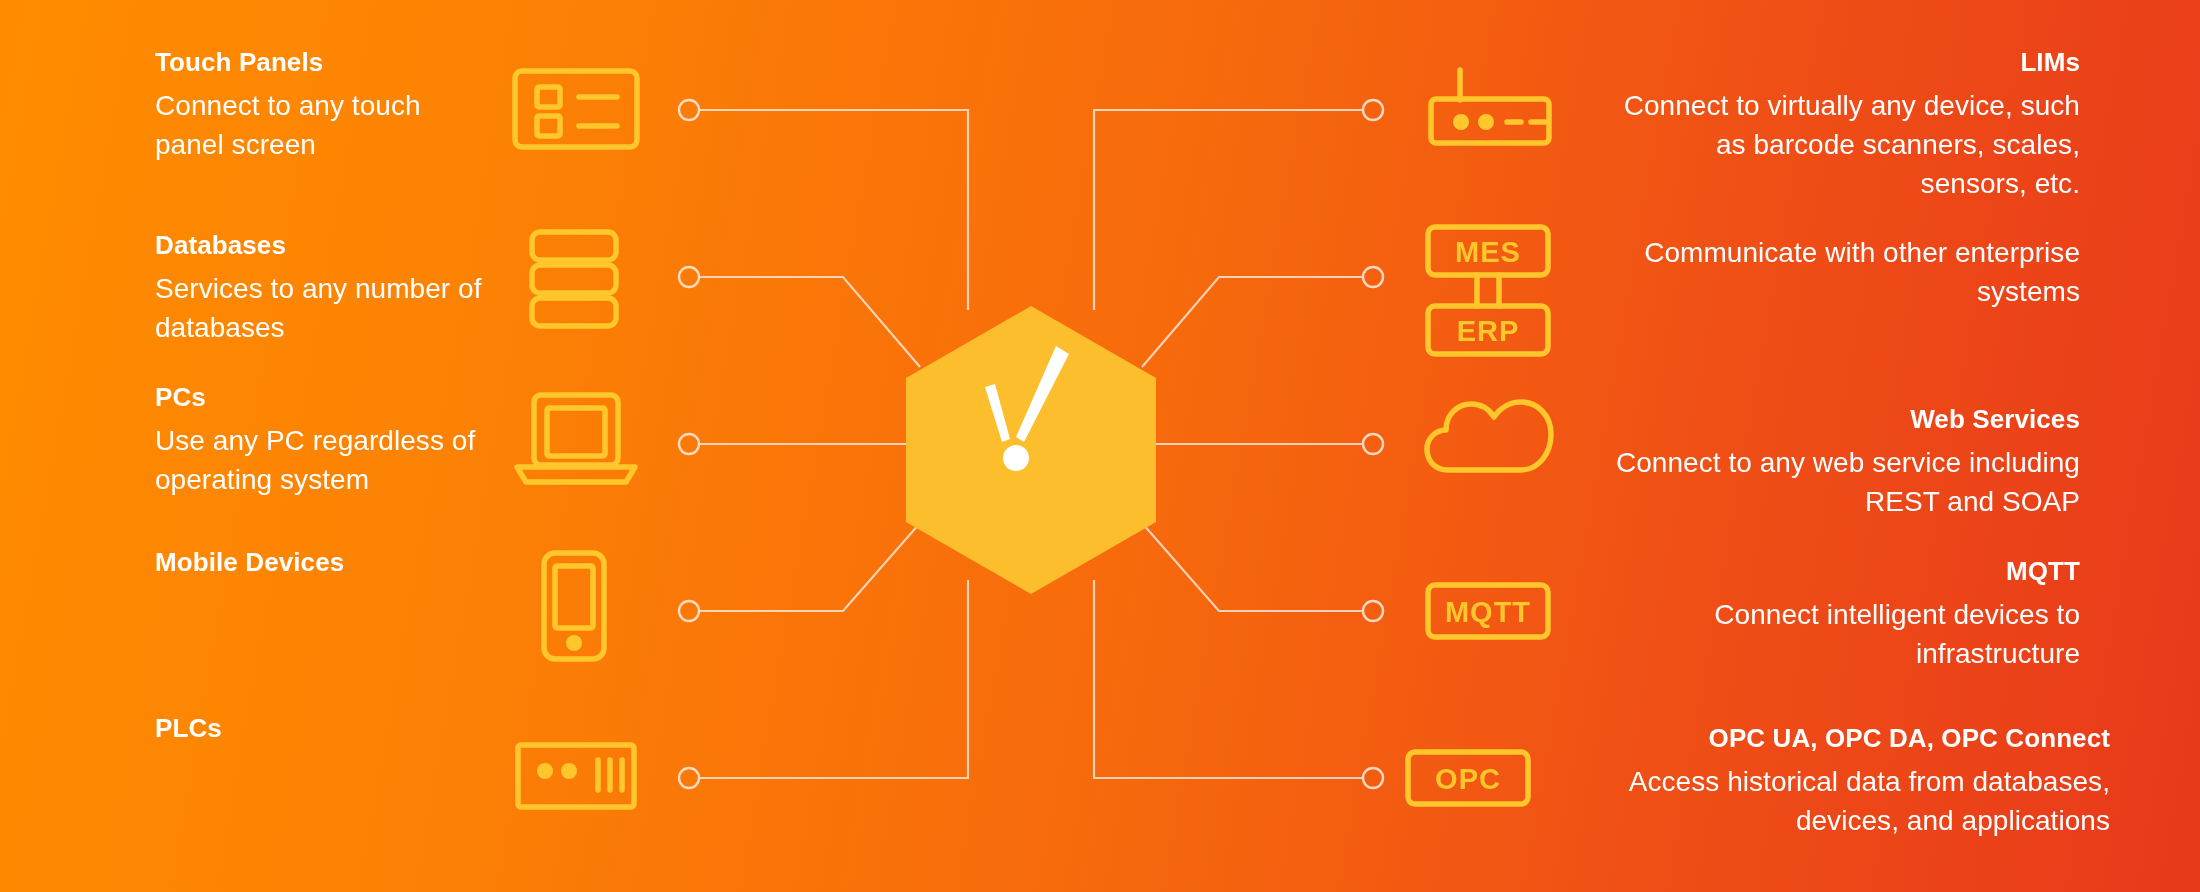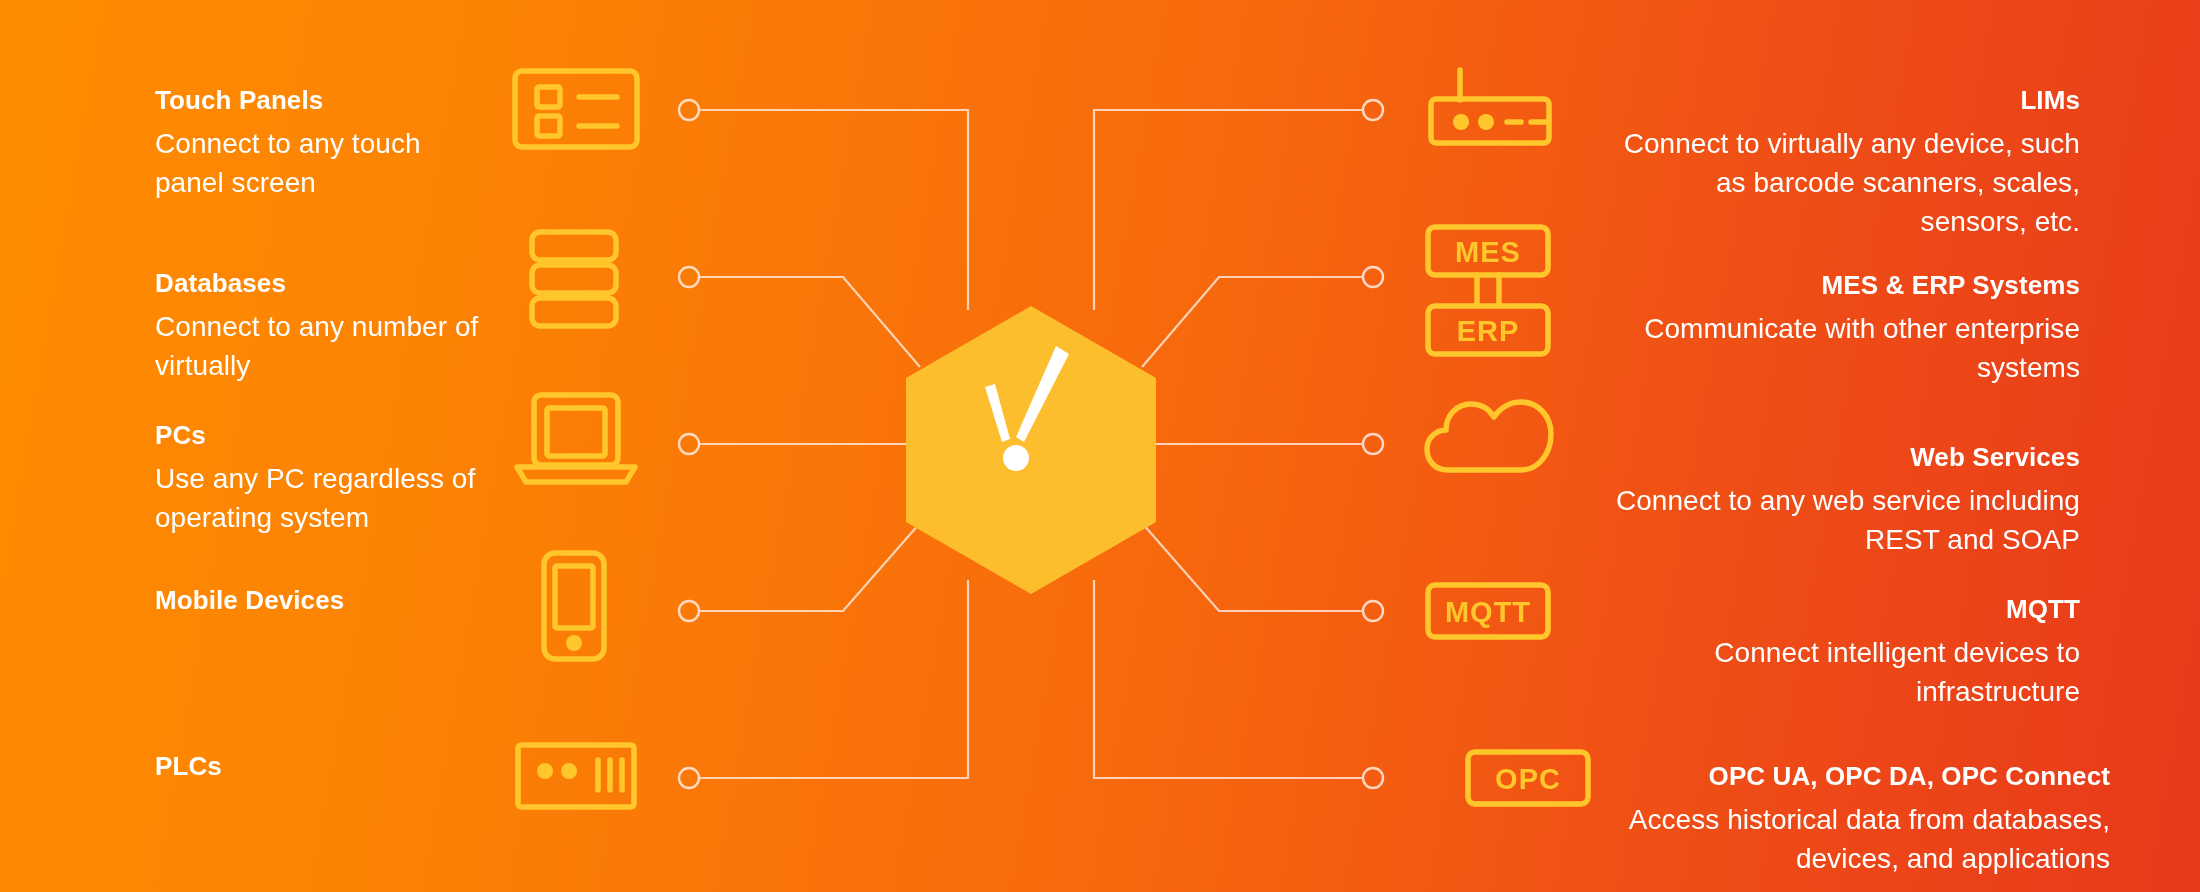--- a/index.html
+++ b/index.html
@@ -28,21 +28,20 @@
   #hex-logo {
     position: absolute;
     left: 906px; top: 306px;
     width: 250px; height: 288px;
   }
 
   
   .txt {
     position: absolute;
     color: #ffffff;
-    margin-top: 38px;
   }
   .txt h3 {
     font-size: 26px;
     font-weight: bold;
     line-height: 1.12;
     letter-spacing: 0.1px;
     margin-bottom: 9px;
     white-space: nowrap;
   }
   .txt p {
@@ -201,35 +200,35 @@
     </svg>
   </div>
 
   <div class="icon" style="left:1425px; top:582px;">
     <svg width="126" height="58" viewBox="0 0 126 58">
       <rect class="ico-stroke" x="3" y="3" width="120" height="52" rx="7"></rect>
       <text class="ico-text" x="63" y="30">MQTT</text>
     </svg>
   </div>
 
-  <div class="icon" style="left:1465px; top:749px;border-radius:28px;">
+  <div class="icon" style="left:1405px; top:749px;border-radius:28px;">
     <svg width="126" height="58" viewBox="0 0 126 58">
       <rect class="ico-stroke" x="3" y="3" width="120" height="52" rx="7"></rect>
       <text class="ico-text" x="63" y="30">OPC</text>
     </svg>
   </div>
 
   <div class="txt left" style="top:48px;">
     <h3>Touch Panels</h3>
     <p>Connect to any touch panel screen</p>
   </div>
 
   <div class="txt left" style="top:231px;">
     <h3>Databases</h3>
-    <p>Connect to any number of virtually</p>
+    <p>Services to any number of databases</p>
   </div>
 
   <div class="txt left" style="top:383px;">
     <h3>PCs</h3>
     <p>Use any PC regardless of operating system</p>
   </div>
 
   <div class="txt left" style="top:548px;">
     <h3>Mobile Devices</h3>
   </div>
@@ -237,21 +236,20 @@
   <div class="txt left" style="top:714px;">
     <h3>PLCs</h3>
   </div>
 
   <div class="txt right" style="top:48px;">
     <h3>LIMs</h3>
     <p>Connect to virtually any device, such as barcode scanners, scales, sensors, etc.</p>
   </div>
 
   <div class="txt right" style="top:233px;">
-    <h3>MES &amp; ERP Systems</h3>
     <p>Communicate with other enterprise systems</p>
   </div>
 
   <div class="txt right" style="top:405px;">
     <h3>Web Services</h3>
     <p>Connect to any web service including REST and SOAP</p>
   </div>
 
   <div class="txt right" style="top:557px;">
     <h3>MQTT</h3>

